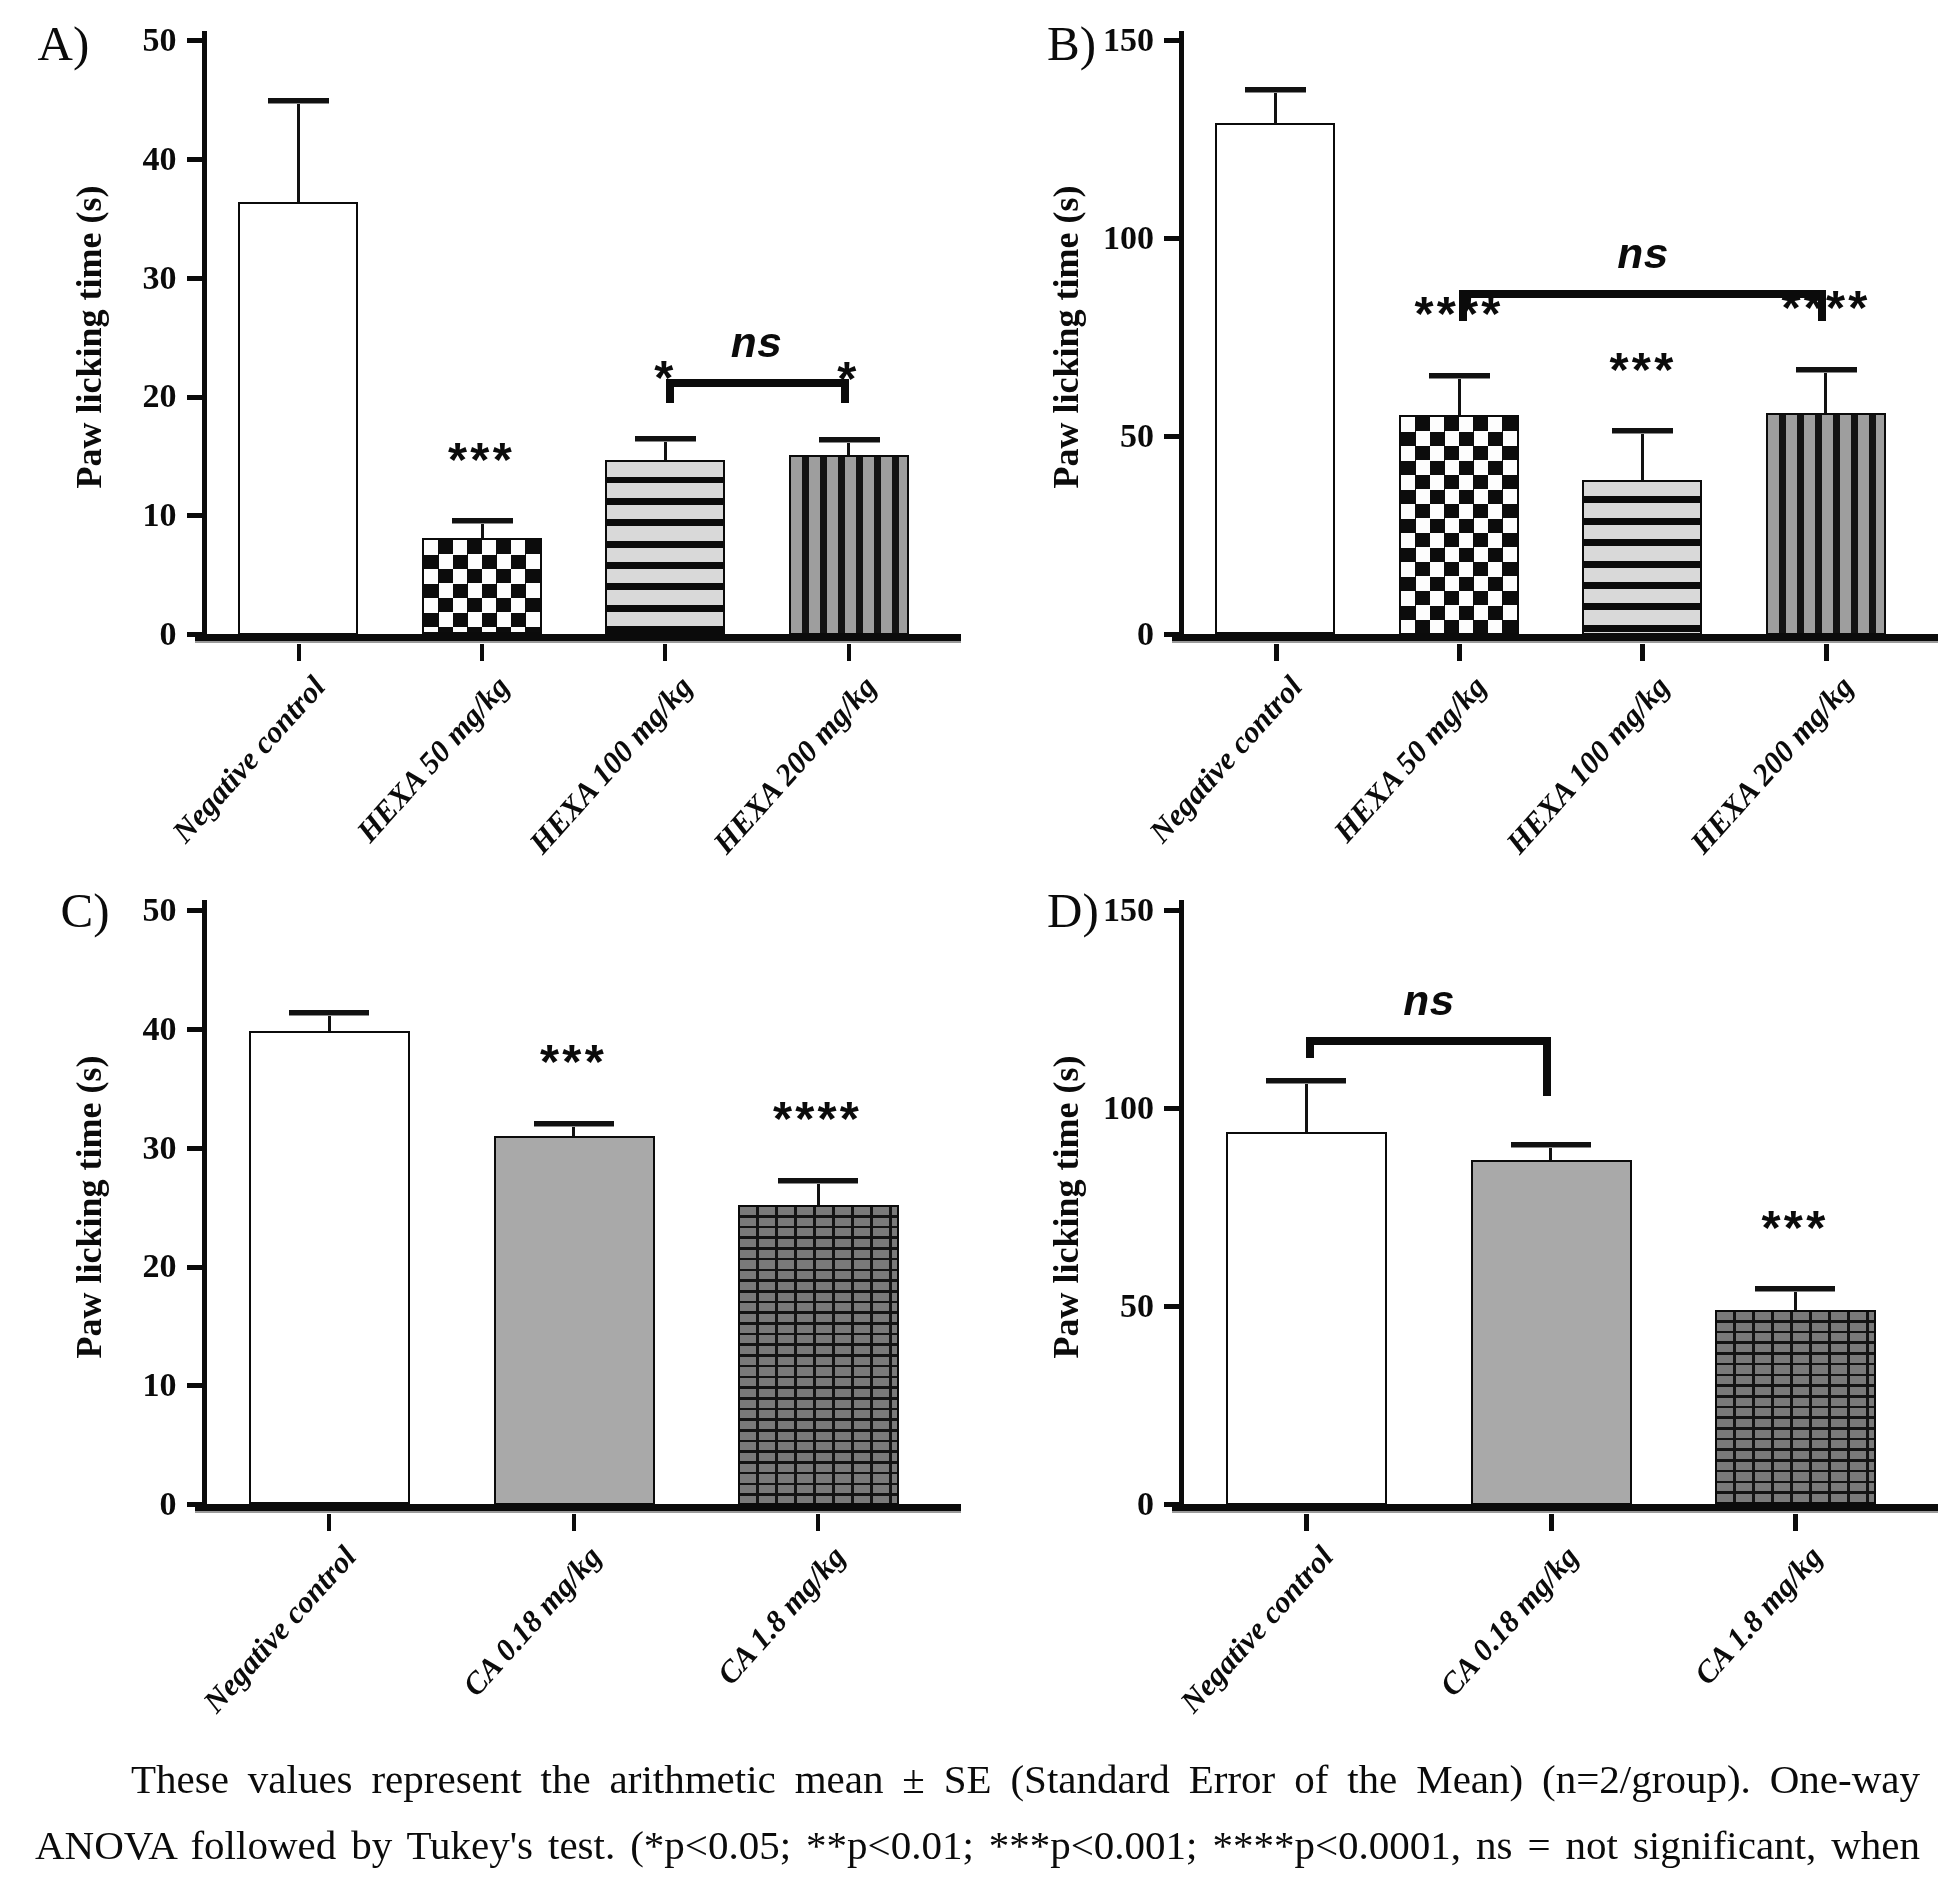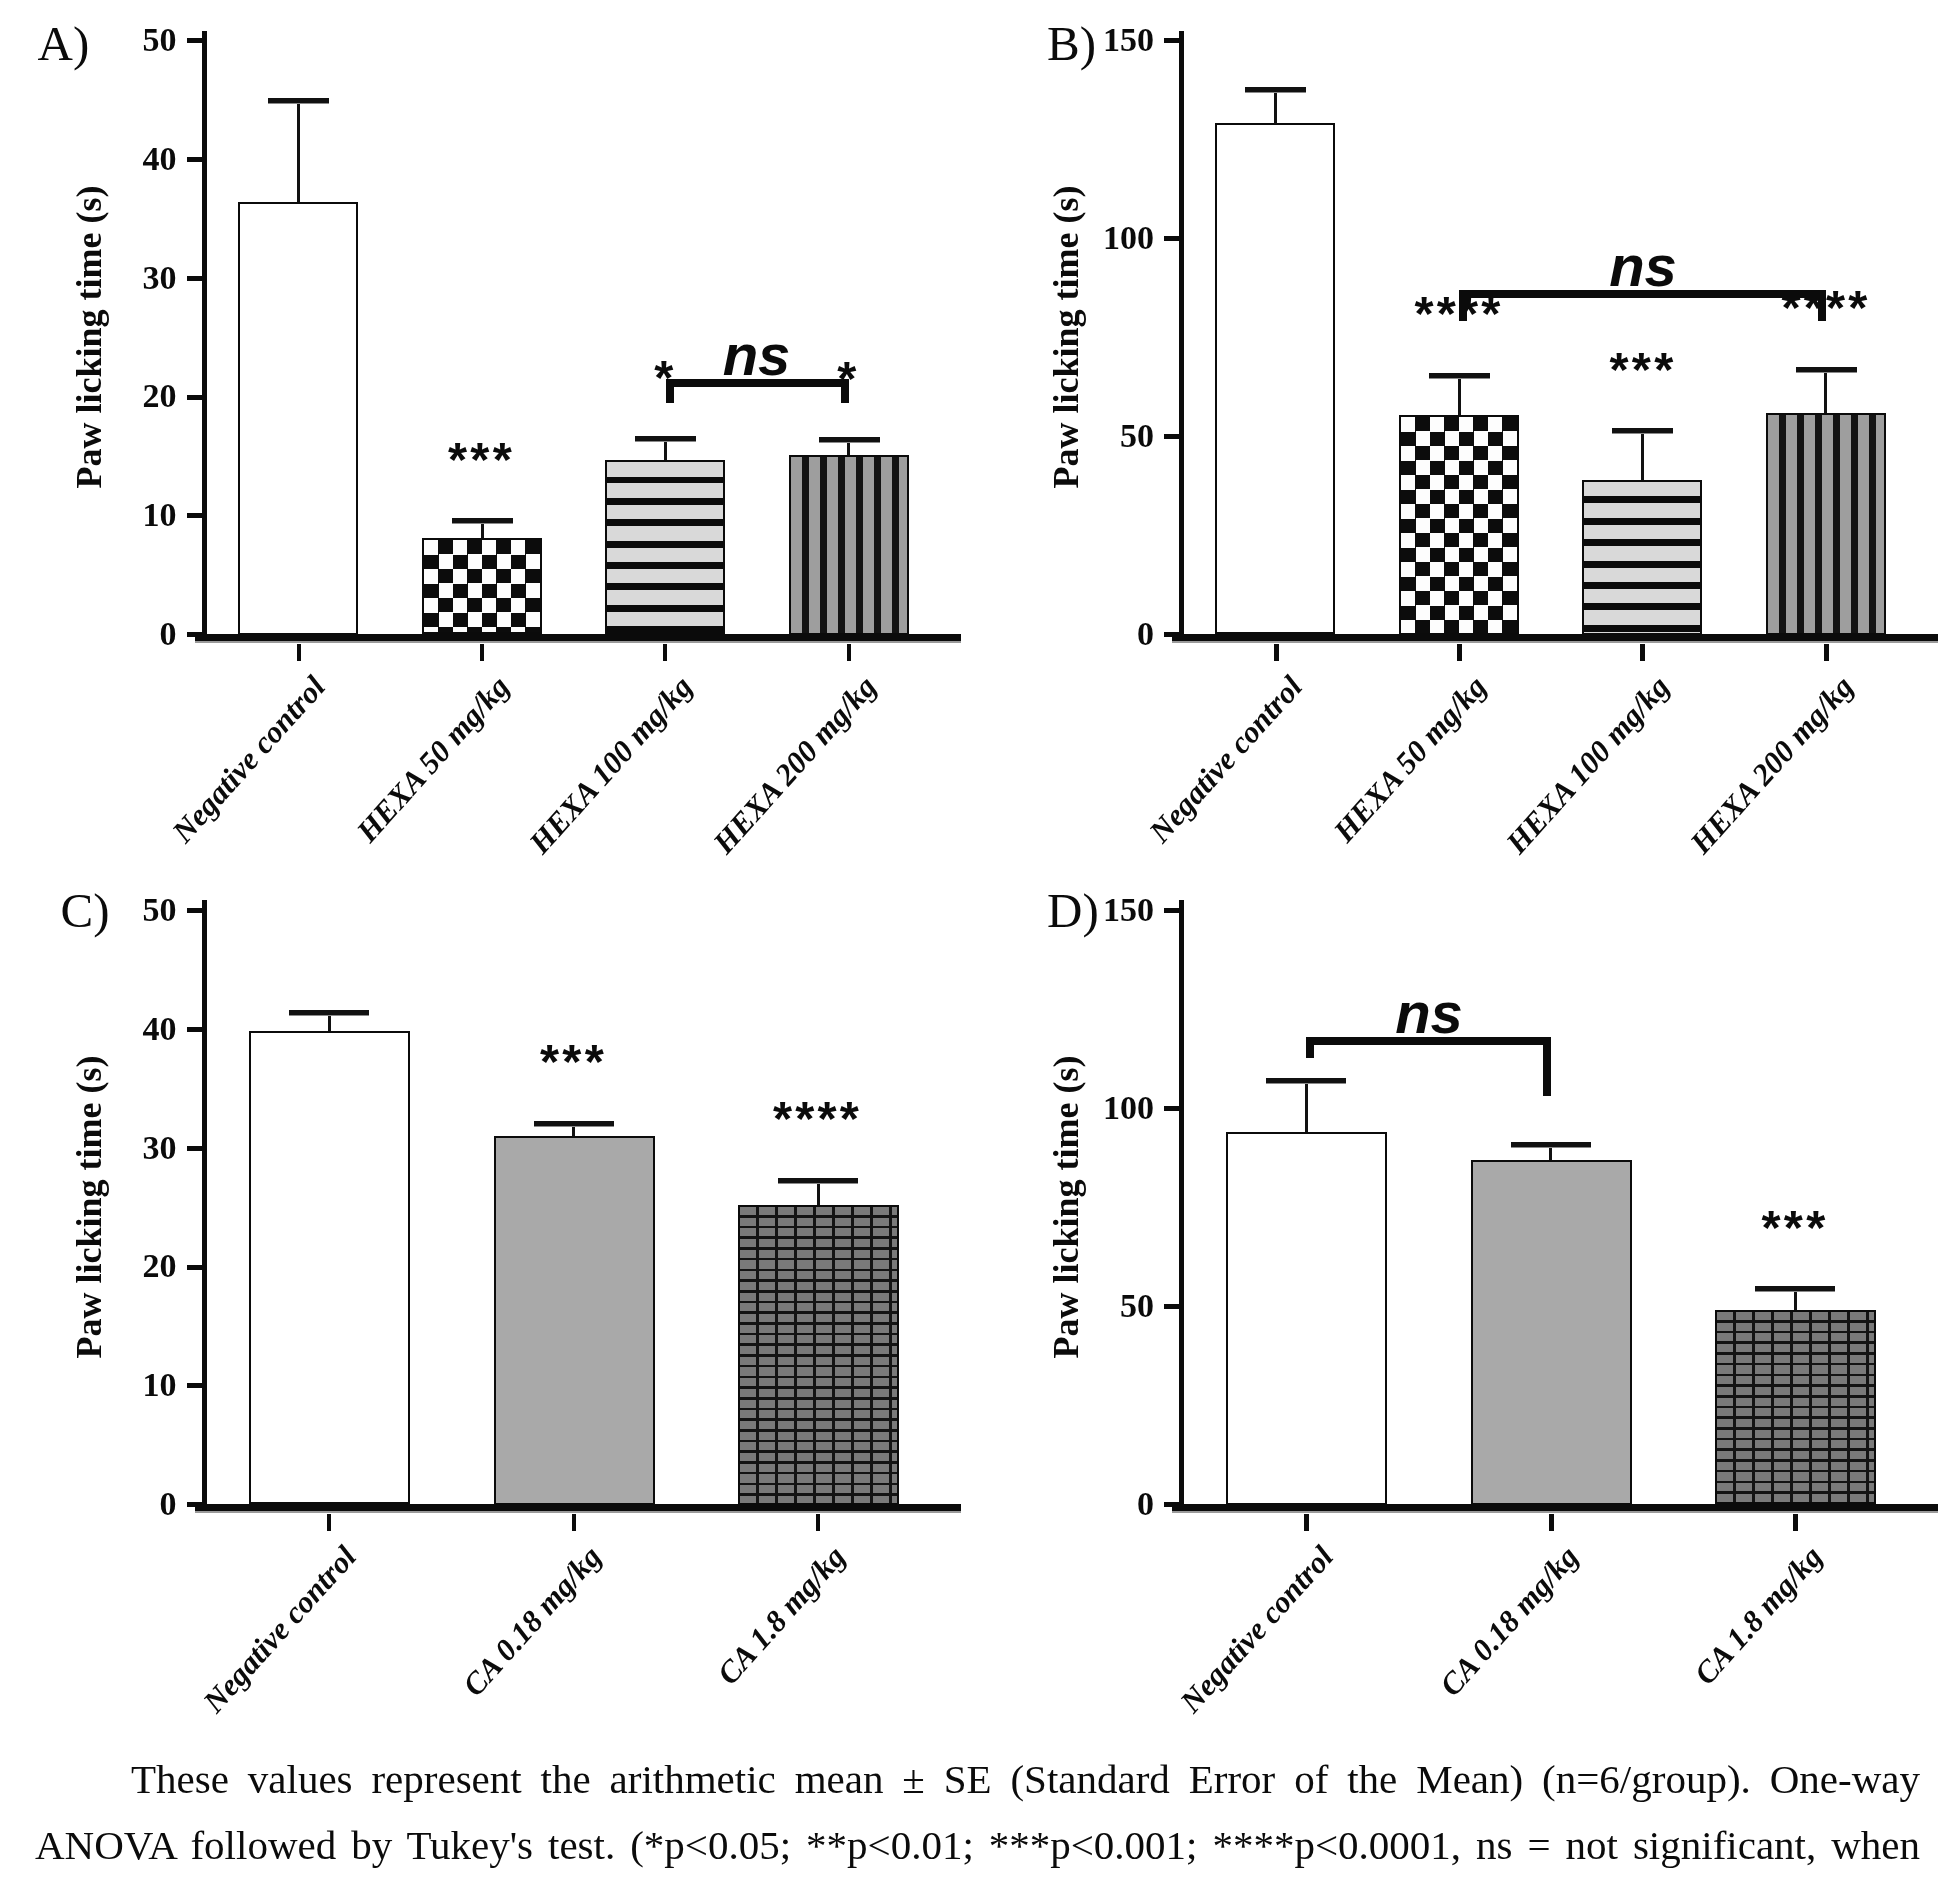--- a/index.html
+++ b/index.html
@@ -44,22 +44,22 @@
            background-image:repeating-linear-gradient(to bottom,transparent 0 8px,#141414 8px 10.7px),
                             repeating-linear-gradient(to right,transparent 0 16px,#141414 16px 19px);}
 
   .err-line{position:absolute;width:3.2px;background:#111111;}
   .err-cap{position:absolute;height:4.8px;background:#111111;border-bottom:1.6px solid #8a8a8a;}
   .sig{position:absolute;transform:translateX(-50%);font-family:"Liberation Sans",sans-serif;
        font-weight:700;font-size:49px;letter-spacing:3.2px;white-space:nowrap;}
   .bracket{position:absolute;}
   .bracket-bar{position:absolute;left:0;top:0;width:100%;height:8px;background:#0b0b0b;}
   .bracket-tick{position:absolute;top:0;width:8px;background:#0b0b0b;}
-  .bracket-label{position:absolute;transform:translateX(-50%);font-family:Liberation Sans, sans-serif;
-                 font-style:italic;font-weight:700;font-size:58px;white-space:nowrap;}
+  .bracket-label{position:absolute;transform:translateX(-50%);font-family:Liberation Mono, monospace;
+                 font-style:italic;font-weight:700;font-size:43px;white-space:nowrap;}
 
   #caption{position:absolute;left:35px;top:1706px;width:1885px;font-size:41px;line-height:1.6;
            text-align:justify;text-indent:96px;font-family:"Liberation Serif",serif;}
   #caption .it{}
 </style>
 </head>
 <body>
 
 <div id="page">
 
@@ -229,16 +229,16 @@
         <div class="xlabel" style="left: 298px;">CA 1.8 mg/kg</div>
         <div class="bracket" style="left: 122px; top: 127px; width: 245px; height: 59px;">
           <div class="bracket-bar"></div>
           <div class="bracket-tick" style="left: 0px; height: 21.4px;"></div>
           <div class="bracket-tick" style="right: 0px; height: 59px;"></div>
         </div>
         <div class="bracket-label" style="left: 245px; top: 69px;">ns</div>
       </div>
   </div>
 
-  <p id="caption"><span>These values represent the arithmetic mean ± SE (Standard Error of the Mean) (n=6/group). </span><span class="it">One-way</span><span> ANOVA followed by Tukey's test. (*p&lt;0.05; **p&lt;0.01; ***p&lt;0.001; ****p&lt;0.0001, ns = not significant, when compared to the negative control group).</span></p>
+  <p id="caption"><span>These values represent the arithmetic mean ± SE (Standard Error of the Mean) (n=2/group). </span><span class="it">One-way</span><span> ANOVA followed by Tukey's test. (*p&lt;0.05; **p&lt;0.01; ***p&lt;0.001; ****p&lt;0.0001, ns = not significant, when compared to the negative control group).</span></p>
 
 </div>
 
 
 </body></html>

